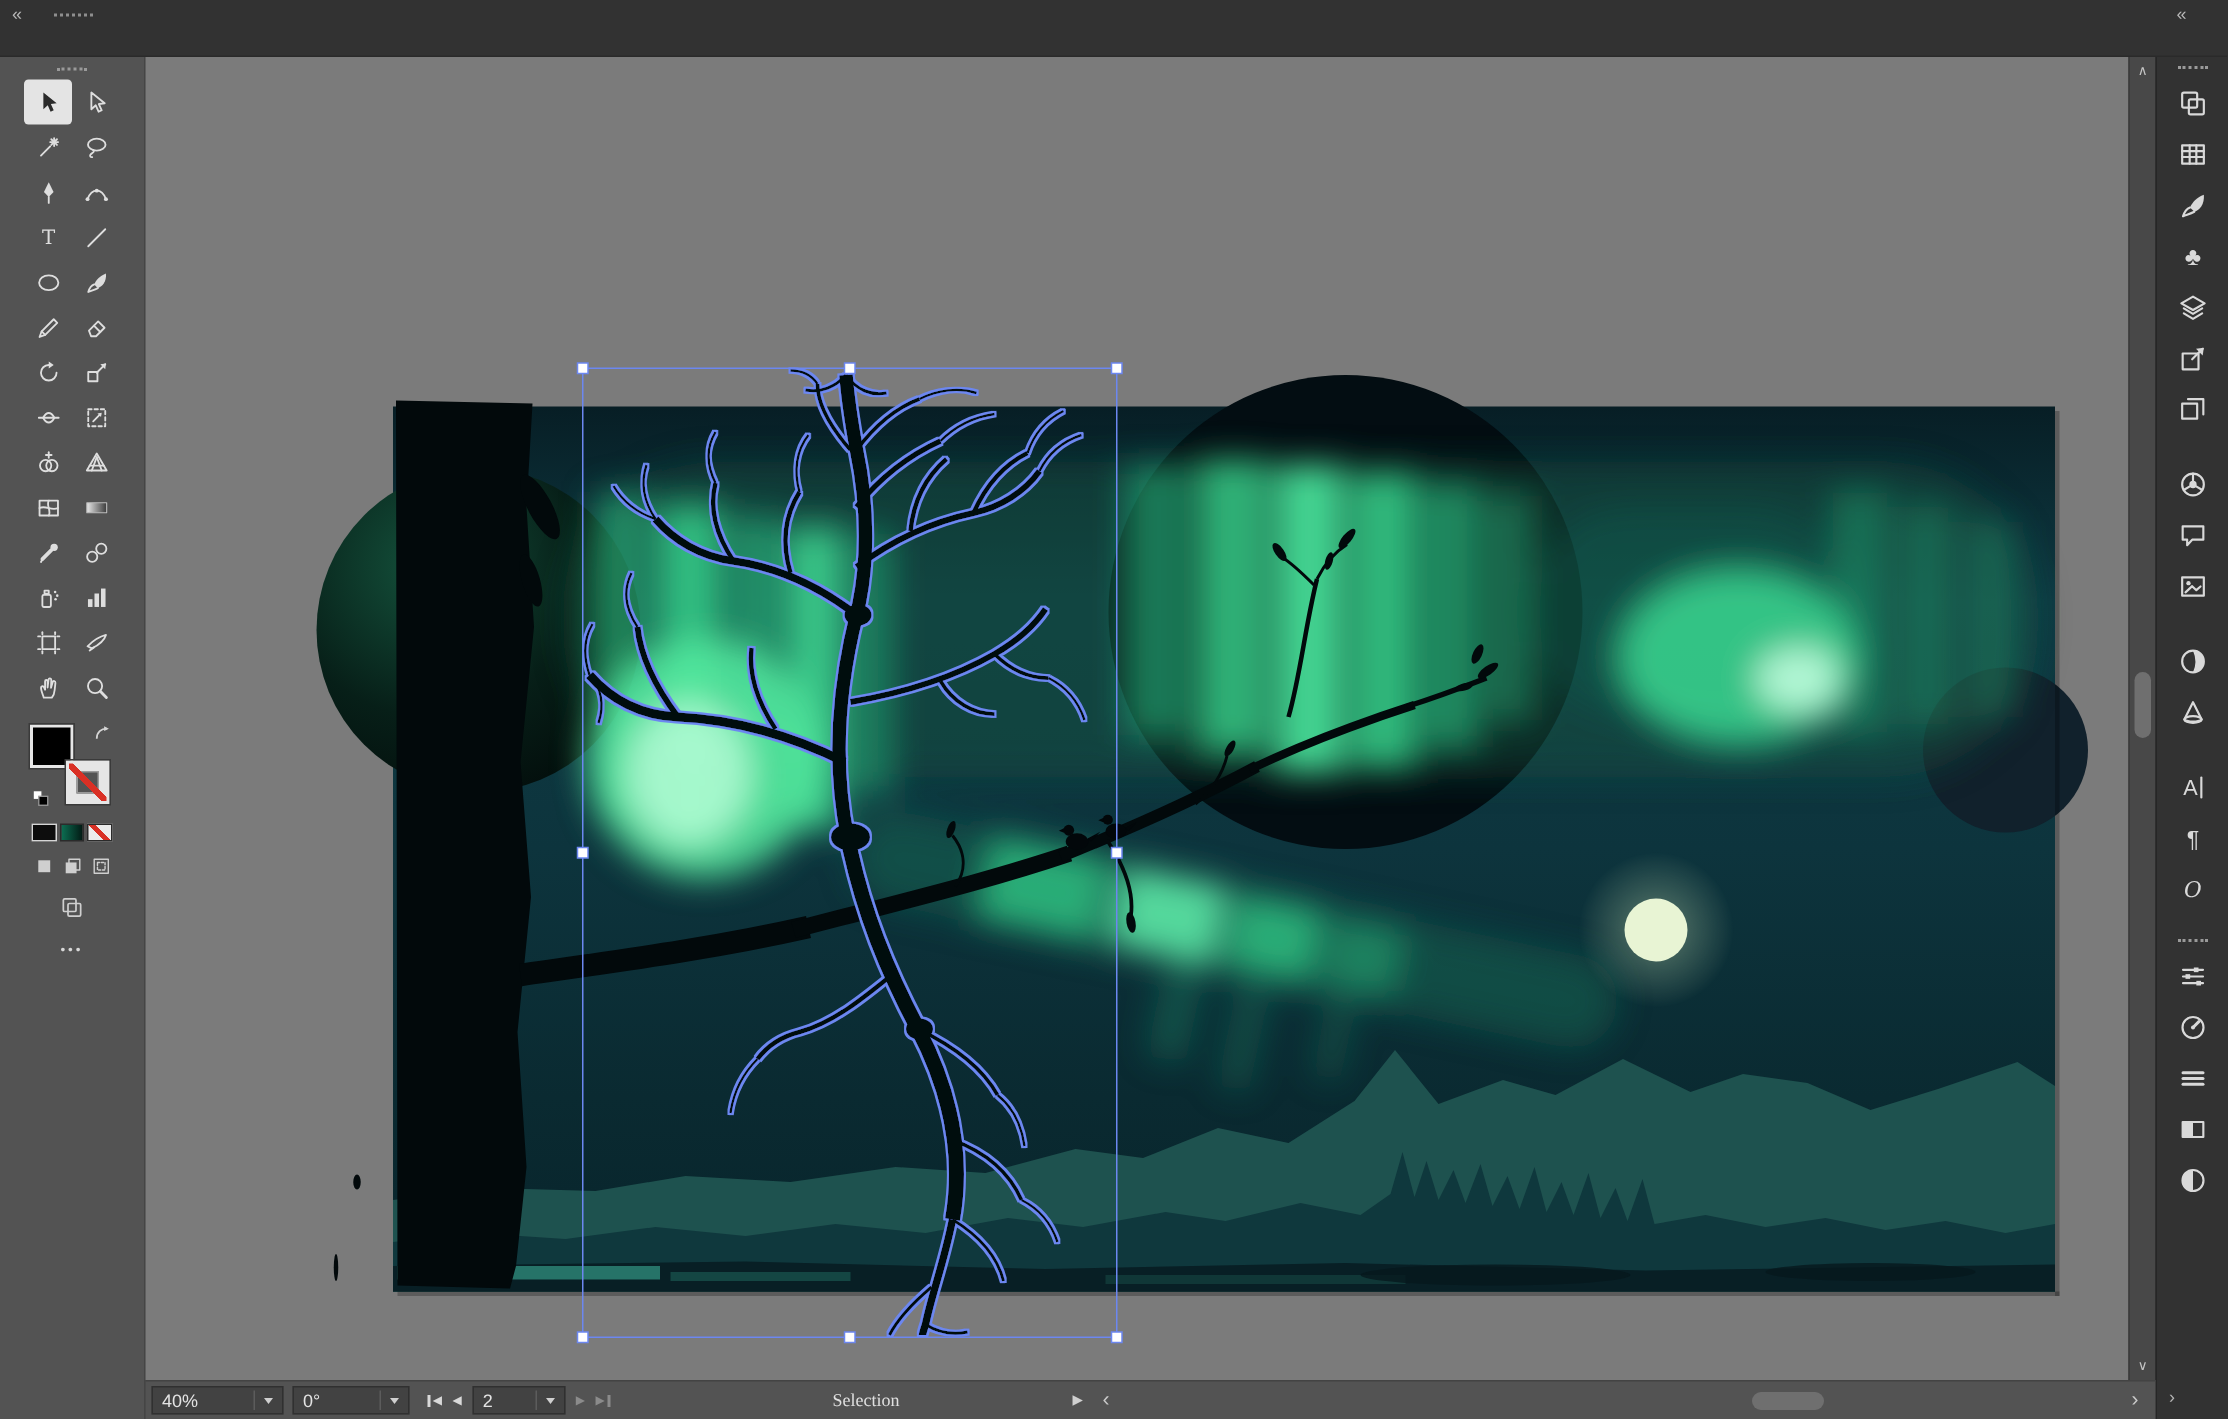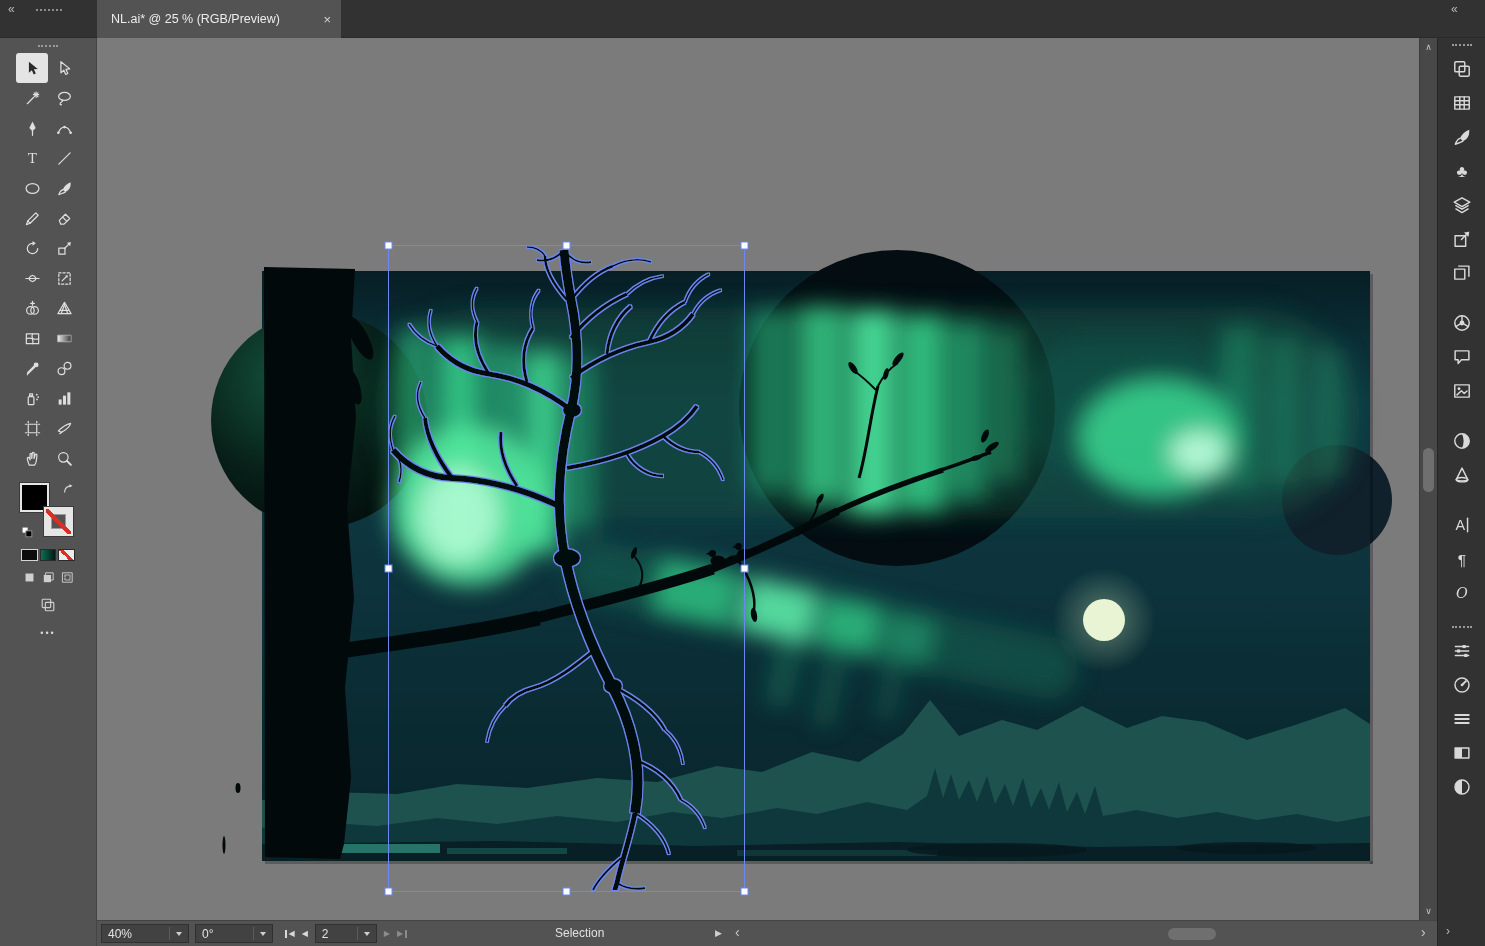--- a/index.html
+++ b/index.html
@@ -68,39 +68,35 @@
   .sbox .val{flex:1;font-size:12px;}
   .sdiv{width:1px;height:13px;background:#5c5c5c;}
   .caret{width:0;height:0;border-left:3.5px solid transparent;border-right:3.5px solid transparent;border-top:4px solid #cfcfcf;}
   .zoom{left:4px;width:88px;}
   .rot{left:98px;width:78px;}
   .abnav{position:absolute;left:188px;top:3px;display:flex;align-items:center;gap:7px;height:19px;}
   .ab{position:relative;width:62px;height:19px;top:0;}
   .navbtn{color:#d9d9d9;font-size:8px;display:flex;align-items:center;gap:1.5px;cursor:pointer;}
   .navbtn .bar{width:2px;height:8px;background:#d9d9d9;display:inline-block;}
   .navbtn.dim{color:#8b8b8b;} .navbtn.dim .bar{background:#8b8b8b;}
-  .stext{position:absolute;left:458px;top:5px;color:#e0e0e0;}
+  .stext{position:absolute;left:458px;top:5px;color:#e0e0e0;font-family:Liberation Serif, serif;}
   .smenu{position:absolute;left:618px;top:7px;font-size:9px;color:#d0d0d0;cursor:pointer;}
   .hleft{position:absolute;left:638px;top:3px;color:#c9c9c9;font-size:14px;cursor:pointer;}
   .hright{position:absolute;left:1324px;top:3px;color:#c9c9c9;font-size:14px;cursor:pointer;}
   .hthumb{position:absolute;left:1071px;top:7px;width:48px;height:12px;border-radius:6px;background:#6f6f6f;cursor:pointer;}
 </style>
 </head>
 <body>
 
 <div class="app">
 
   <div class="topbar">
     <div class="tb-left">
       <span class="collapse">«</span>
       <span class="grip-h"></span>
-    </div>
-    <div class="tab">
-      <span class="tab-title">NL.ai* @ 25 % (RGB/Preview)</span>
-      <span class="tab-close">×</span>
     </div>
     <div class="tb-right">
       <span class="collapse">«</span>
     </div>
   </div>
 
   <div class="toolbox">
     <div class="grip"></div>
     <div class="tools">
         <div class="tool selected">

